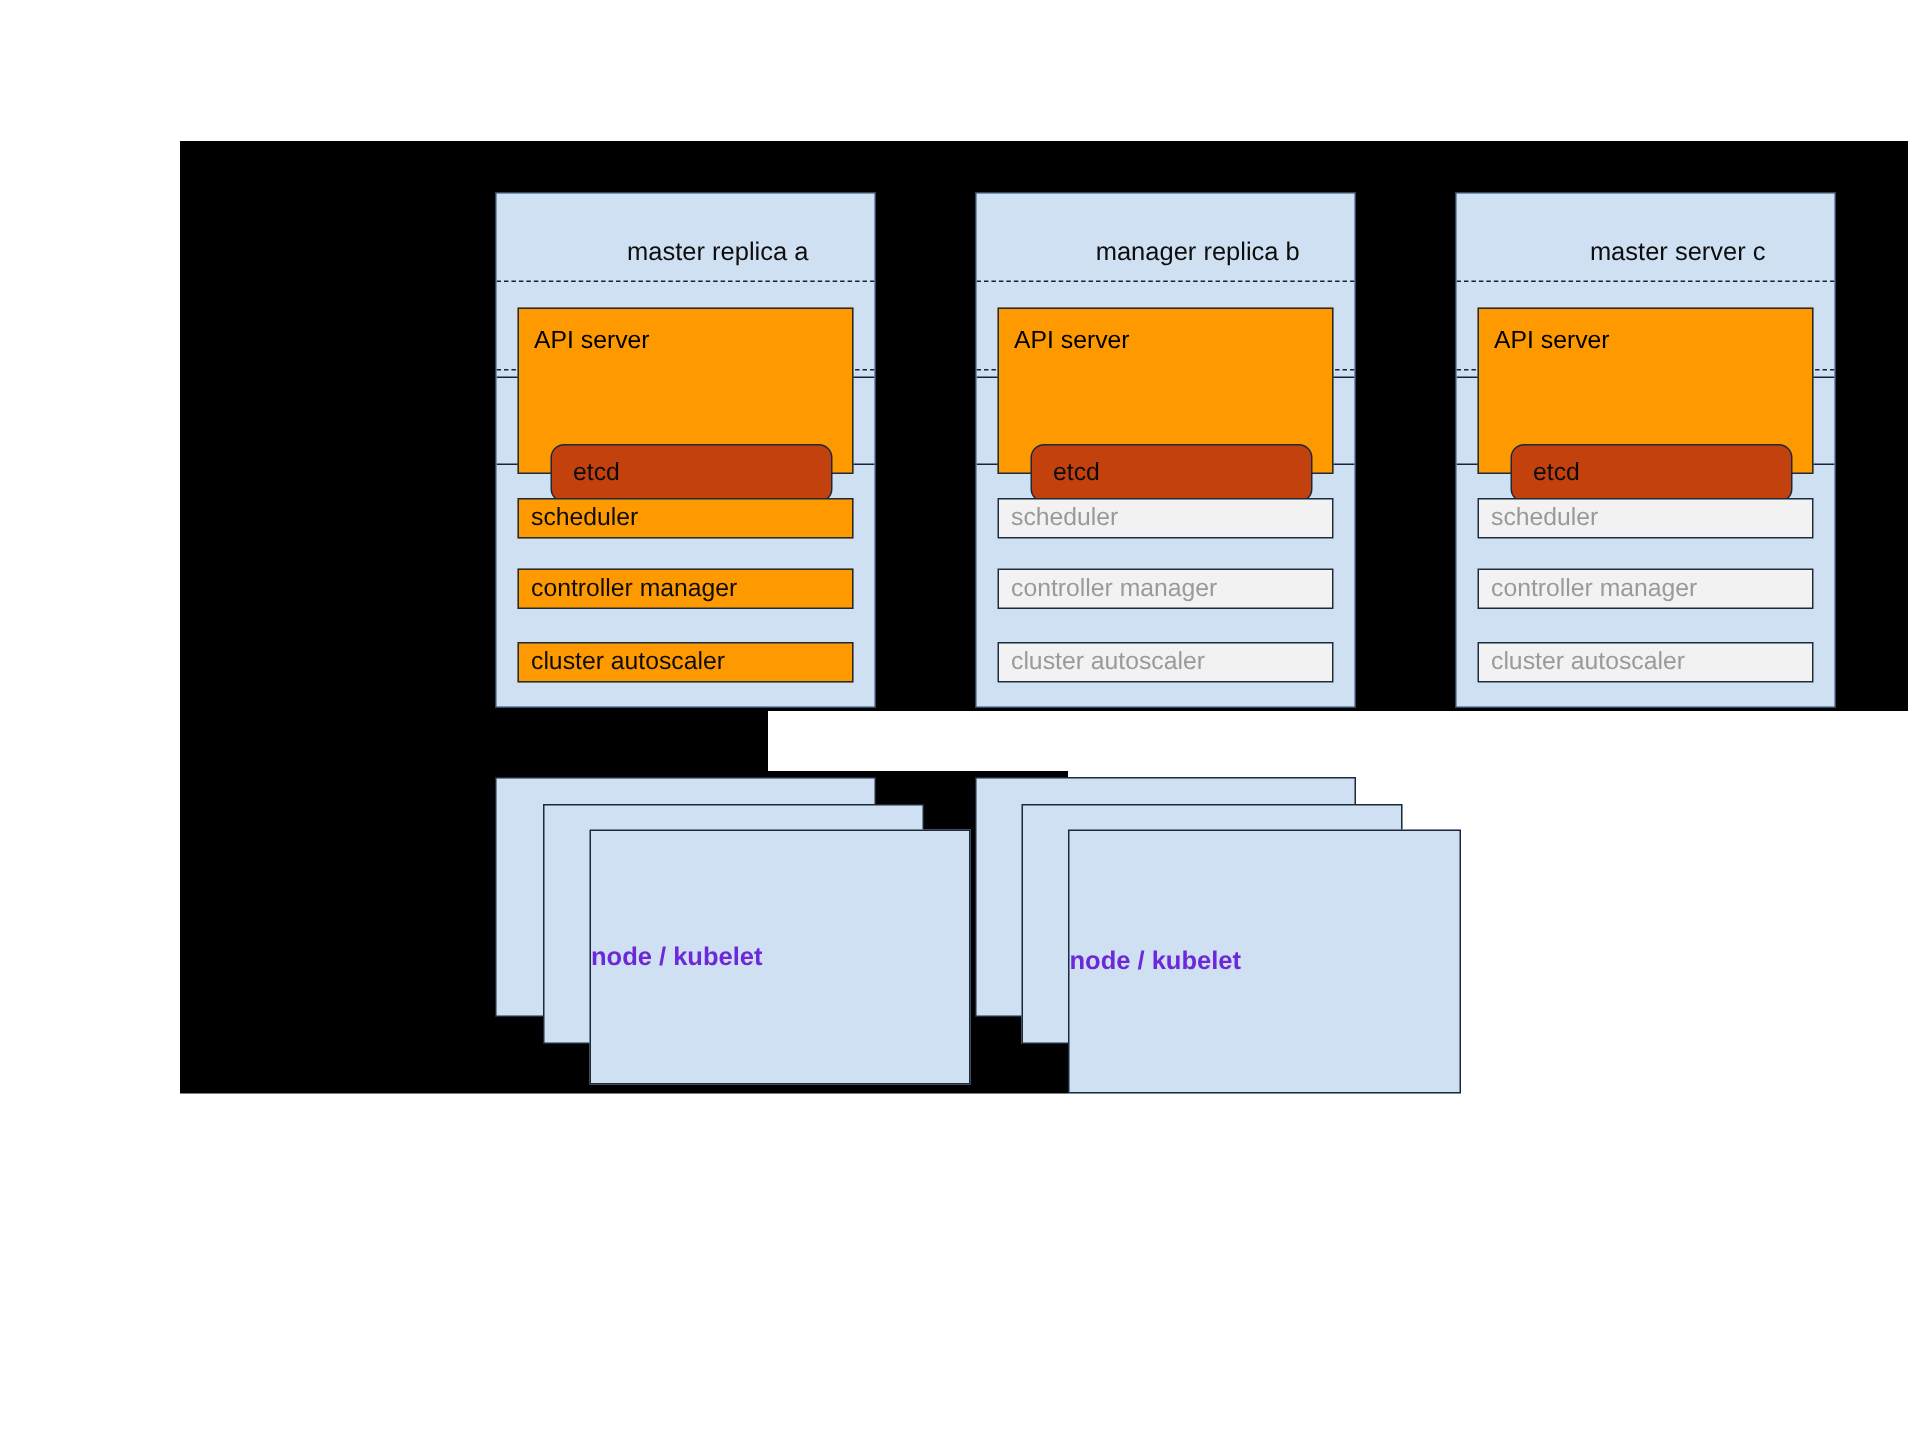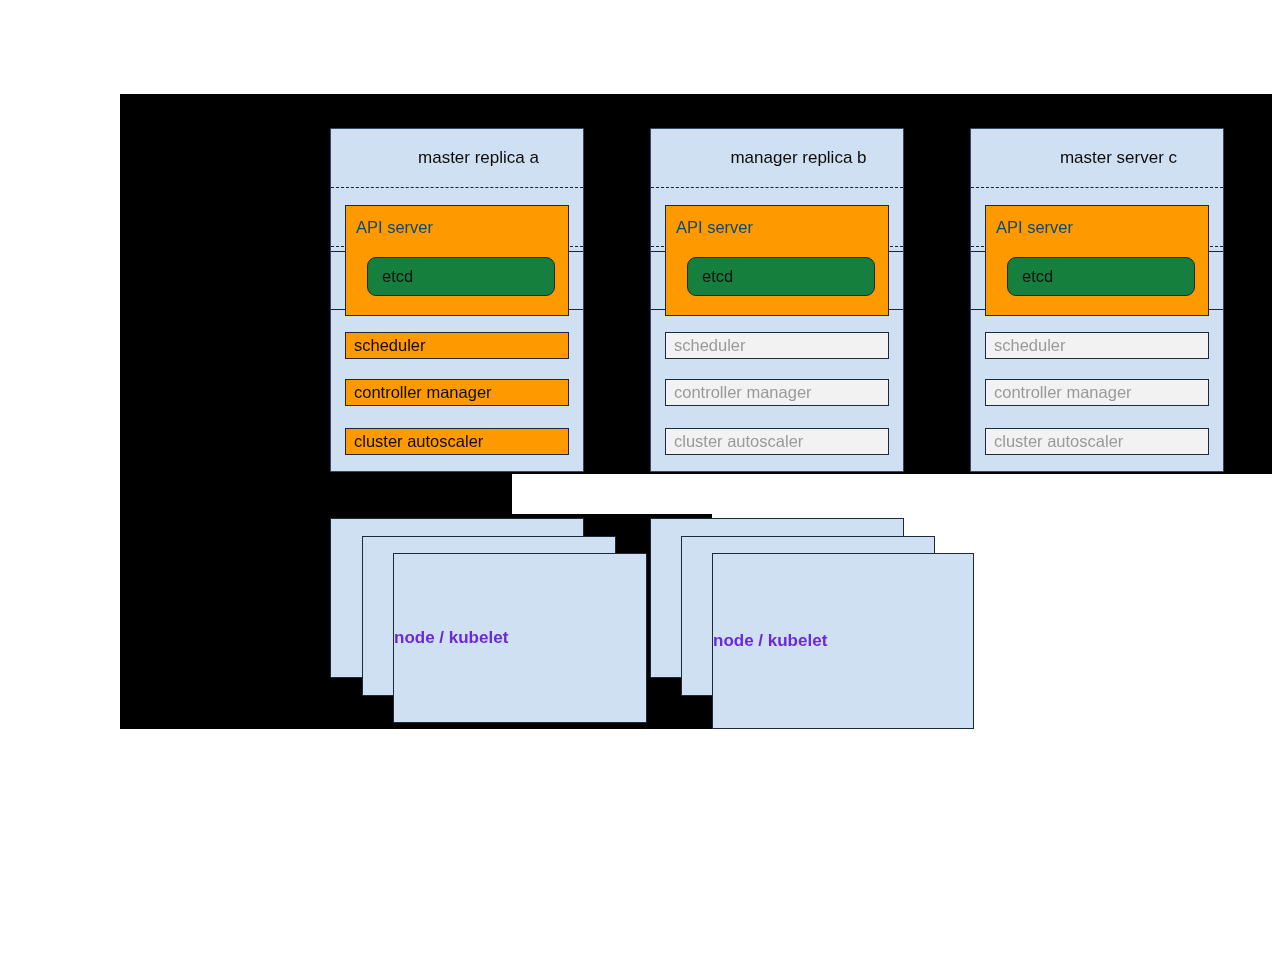--- a/index.html
+++ b/index.html
@@ -14,21 +14,21 @@
   
   .replica{
     position:absolute;
     background:#cfe0f3;
     border:1px solid #2f4a66;
     box-sizing:border-box;
     overflow:hidden;
   }
   .replica-title{
     position:absolute;
-    left:0;right:0;top:0;
+    left:0;right:0;top:10px;
     height:58px;
     line-height:58px;
     text-align:center;
     font-size:17px;
     color:#0d0d0d;
     margin-left:43px;
   }
   .hdash{
     position:absolute;
     left:0;right:0;
@@ -63,33 +63,34 @@
     background:#ff9900;
     border:1.3px solid #1b2b3d;
   }
   .apiblock .api-label{
     position:absolute;
     left:10px;
     top:0;
     height:42px;
     line-height:42px;
     font-size:16.5px;
-    color:#0c4a6e;
+    color:#000000;
   }
   .etcd{
     position:absolute;
-    background:#15803d;
+    background:#c2410c;
     border:1.4px solid #1b2b3d;
     border-radius:9px;
     box-sizing:border-box;
     font-size:16.5px;
     color:#0d0d0d;
     display:flex;
     align-items:center;
     padding-left:14px;
+    margin-top:39px;
   }
 
   
   .nodecard{
     position:absolute;
     background:#cfe0f3;
     border:1px solid #1b2b3d;
     box-sizing:border-box;
   }
   .nodecard.front{

